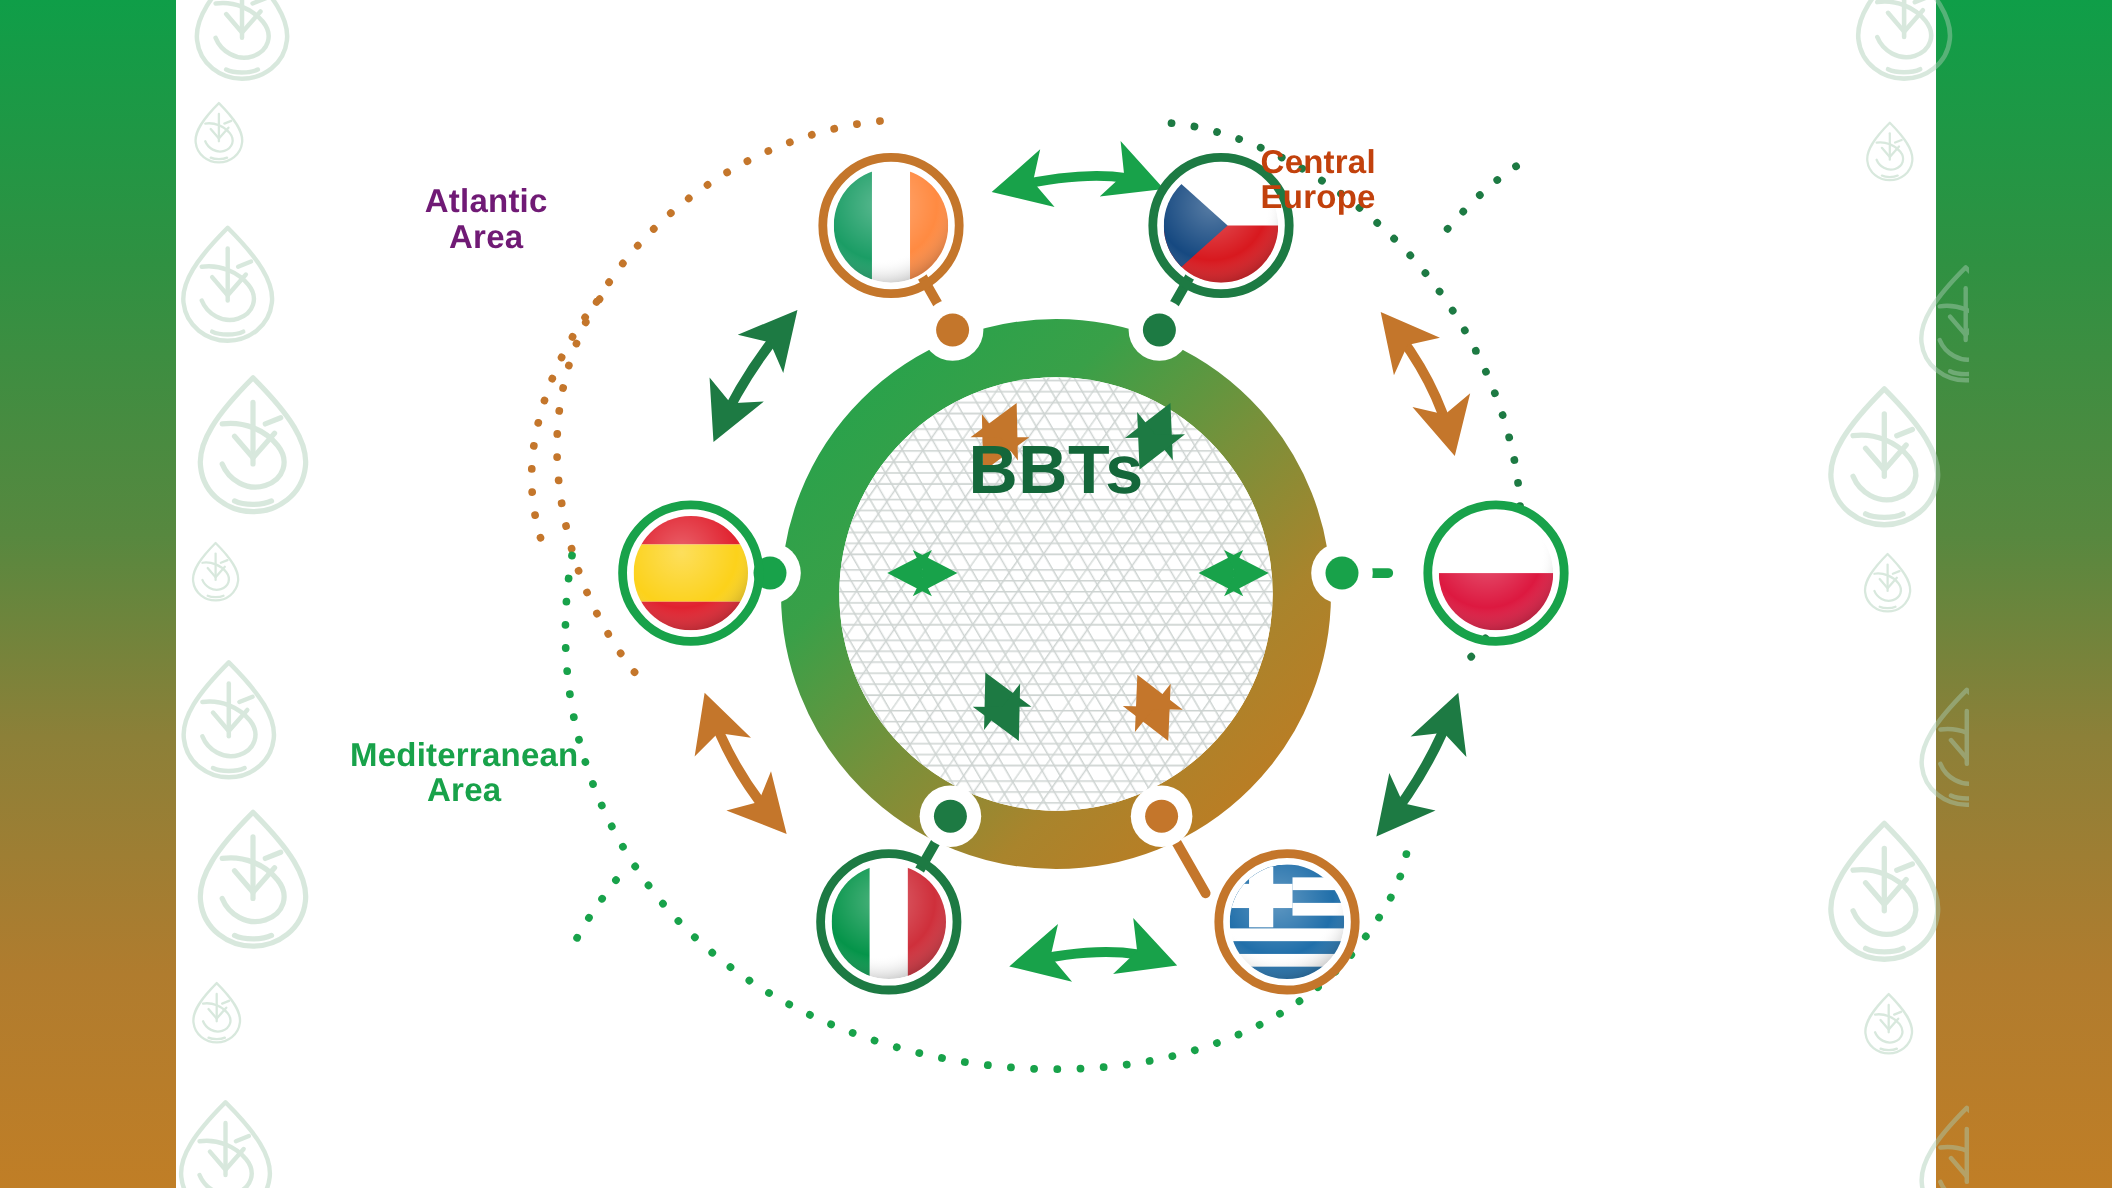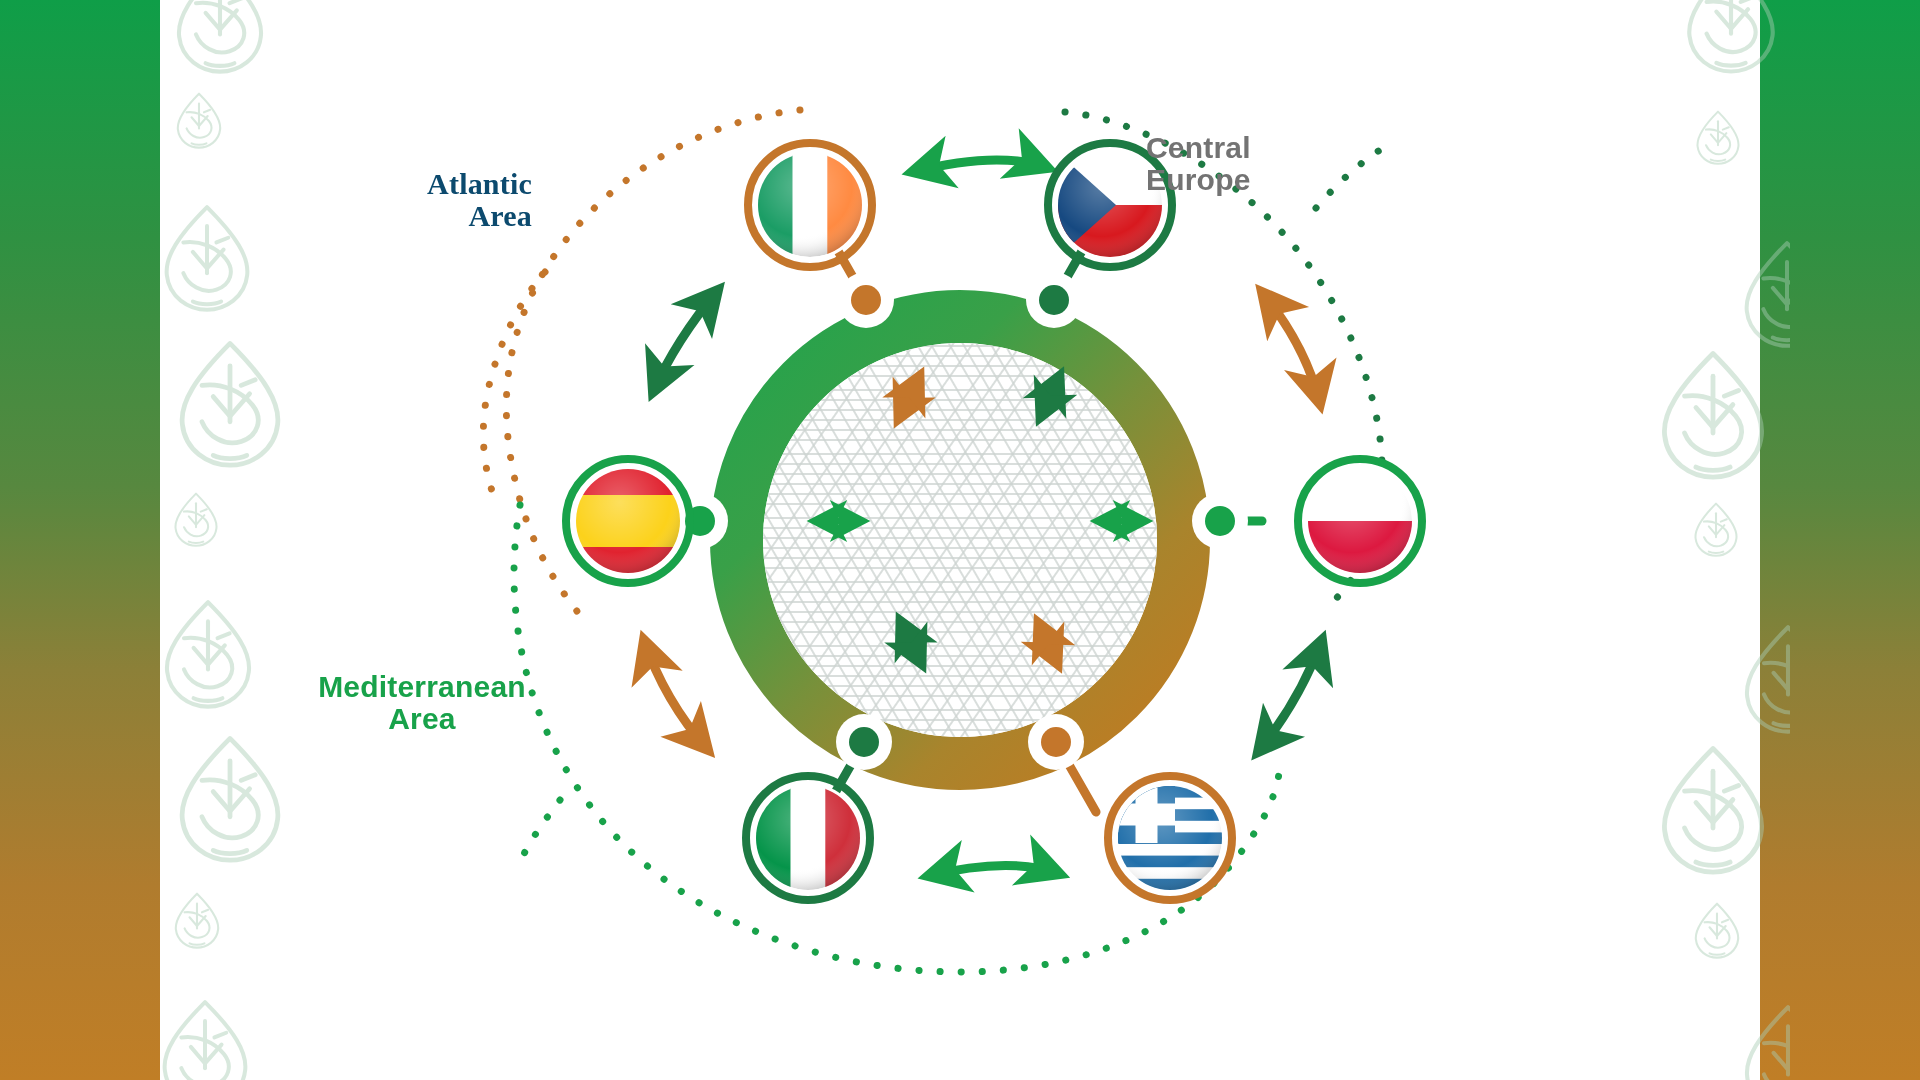--- a/index.html
+++ b/index.html
@@ -34,22 +34,22 @@
 
   #diagram { position: absolute; left: 0; top: 0; width: 1920px; height: 1080px; }
 
   .label {
     position: absolute;
     font-weight: 800;
     font-size: 30px;
     line-height: 1.08;
     letter-spacing: .2px;
   }
-  #label-atlantic      { left: 352px;  top: 168px; color: #0c4a6e; text-align: right; width: 180px; font-family: Liberation Serif, serif; }
-  #label-central       { left: 1146px; top: 132px; color: #737373; text-align: left;  width: 220px; }
+  #label-atlantic      { left: 352px;  top: 168px; color: #701a75; text-align: center; width: 180px; }
+  #label-central       { left: 1146px; top: 132px; color: #c2410c; text-align: left;  width: 220px; }
   #label-mediterranean { left: 316px;  top: 671px; color: #18a24a; text-align: center; width: 212px; }
 
   #bbts-text {
     position: absolute;
     left: 0; top: 392px; width: 1920px;
     text-align: center;
     font-size: 62px; font-weight: 800;
     color: #14673a;
     letter-spacing: .5px;
   }
@@ -532,14 +532,15 @@
   <div class="label" id="label-central">
     <div>Central</div>
     <div>Europe</div>
   </div>
 
   <div class="label" id="label-mediterranean">
     <div>Mediterranean</div>
     <div>Area</div>
   </div>
 
+  <div id="bbts-text">BBTs</div>
 
 </div>
 
 </body></html>

